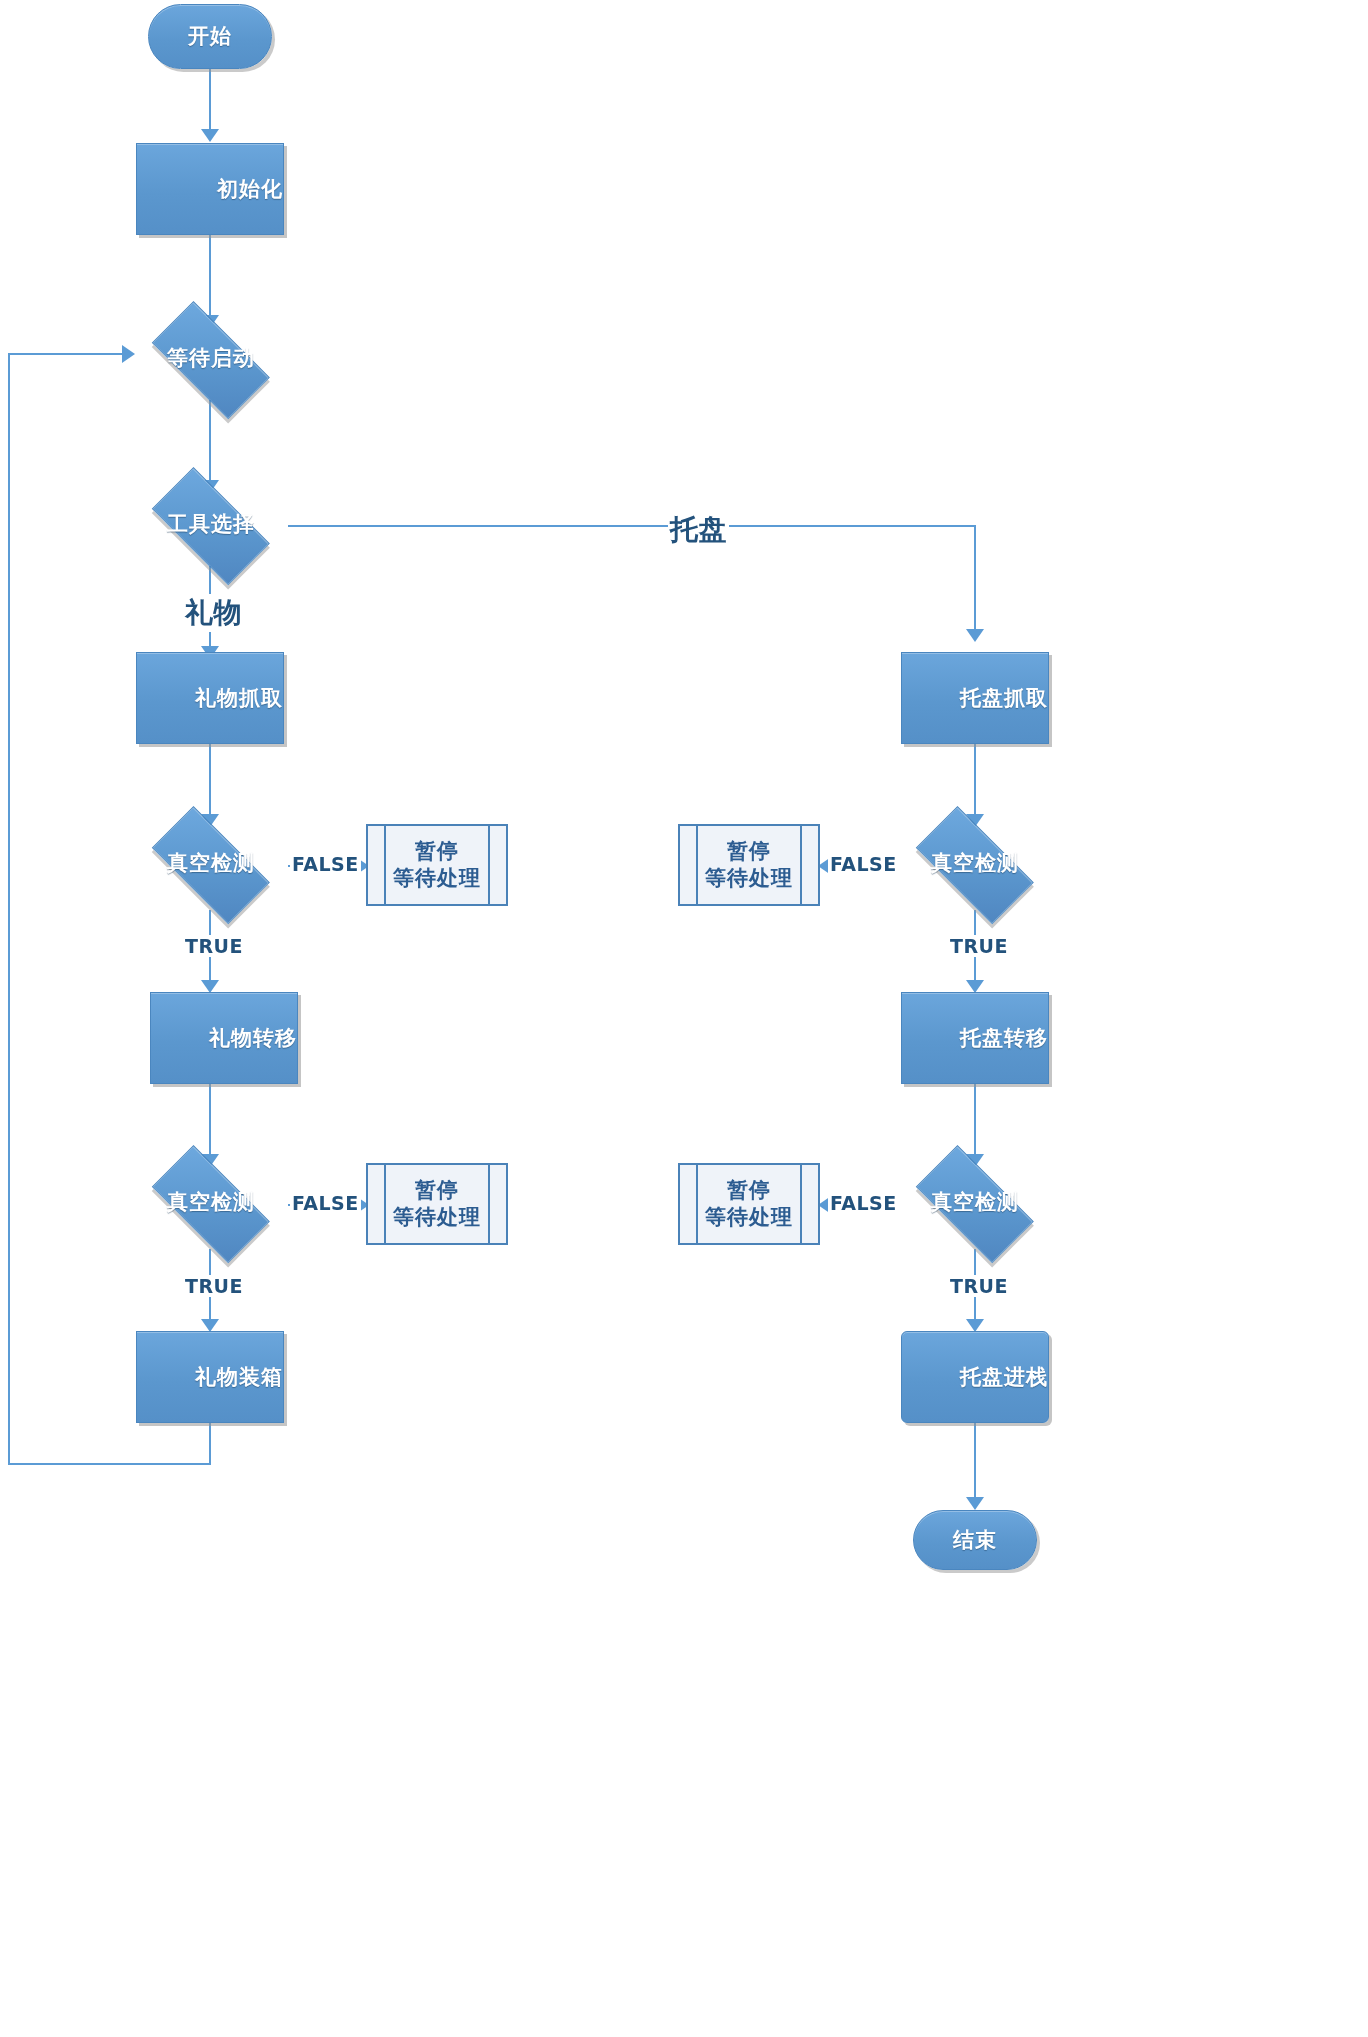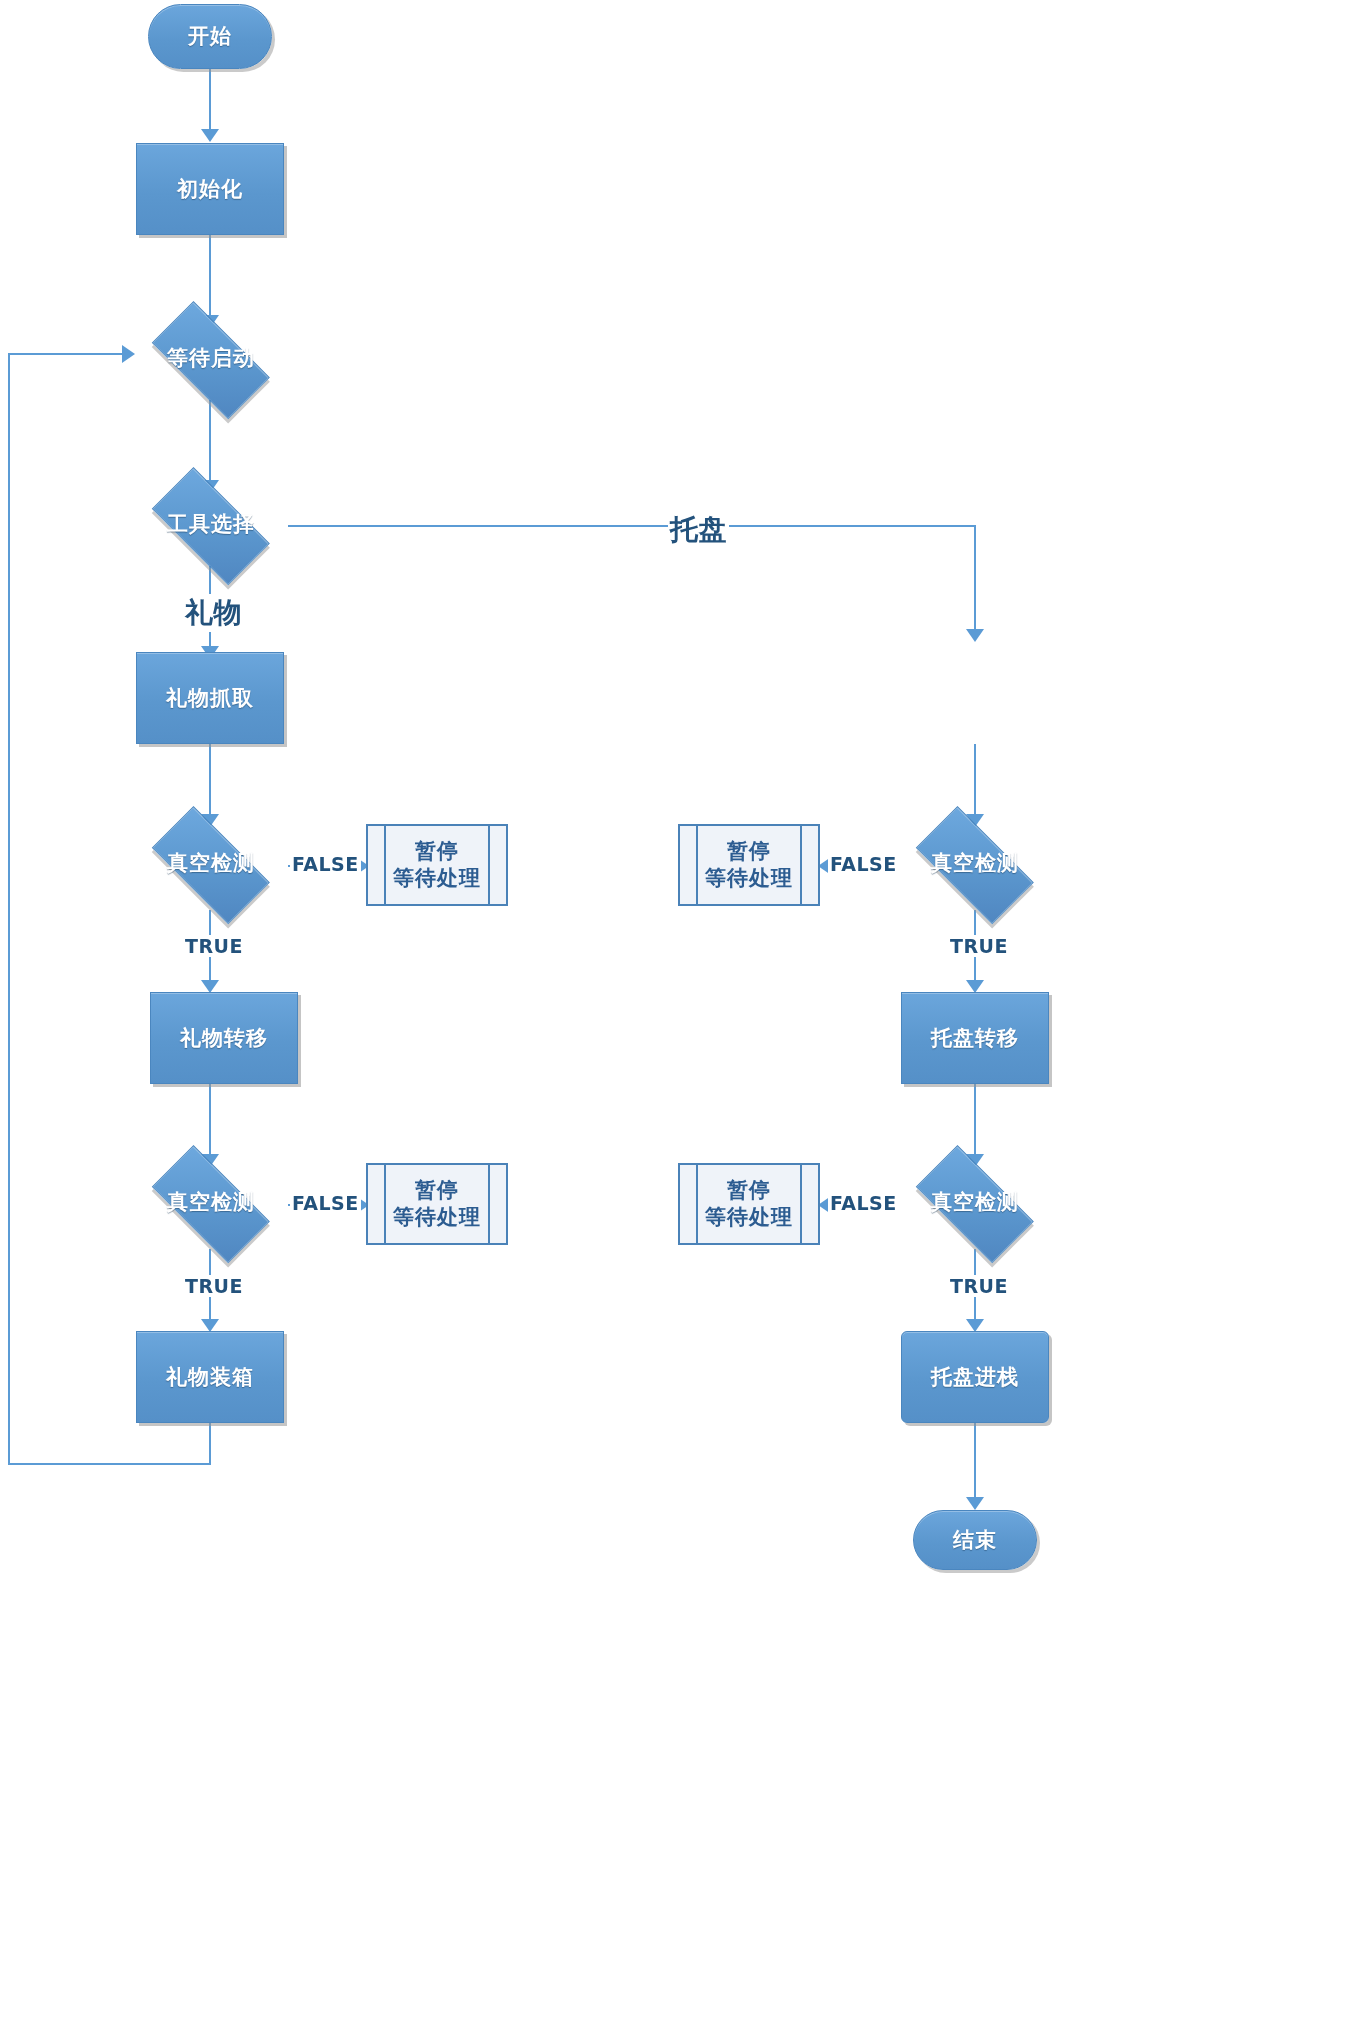--- a/index.html
+++ b/index.html
@@ -8,21 +8,21 @@
   #canvas{position:absolute;left:0;top:0;width:1368px;height:1516px;}
 
   
   .node{position:absolute;box-sizing:border-box;display:flex;align-items:center;
         justify-content:center;text-align:center;color:#ffffff;font-weight:700;
         font-size:21px;line-height:1.25;letter-spacing:1px;z-index:5;
         text-shadow:0 1px 1px rgba(20,50,80,.45);}
 
   .proc{background:linear-gradient(180deg,#6BA6DC 0%,#5B97CE 55%,#5590C8 100%);
         border:1px solid #4a86bf;
-        box-shadow:3px 3px 0 rgba(150,150,150,.55), inset 0 1px 0 rgba(255,255,255,.28);}
+        box-shadow:3px 3px 0 rgba(150,150,150,.55), inset 0 1px 0 rgba(255,255,255,.28);justify-content:flex-end;}
 
   .term{background:linear-gradient(180deg,#6BA6DC 0%,#5B97CE 55%,#5590C8 100%);
         border:1px solid #4a86bf;border-radius:40px;
         box-shadow:3px 3px 0 rgba(150,150,150,.5), inset 0 1px 0 rgba(255,255,255,.28);}
 
   
   .dec{background:transparent;border:0;box-shadow:none;}
   .dec .dia{position:absolute;left:50%;top:50%;width:70.7%;height:70.7%;
             transform:translate(-50%,-50%) rotate(45deg);
             background:linear-gradient(135deg,#6DA8DE 0%,#5B97CE 55%,#5087C1 100%);
@@ -172,20 +172,23 @@
     <div class="ptxt">
       <div>暂停</div>
       <div>等待处理</div>
     </div>
   </div>
 
   <div class="node proc" style="left:136px;top:1331px;width:148px;height:92px;">
     <span>礼物装箱</span>
   </div>
 
+  <div class="node proc" style="left:901px;top:652px;width:148px;height:92px;">
+    <span>托盘抓取</span>
+  </div>
 
   <div class="node dec" style="left:900px;top:825px;width:150px;height:80px;">
     <div class="dia"></div>
     <span class="dlabel">真空检测</span>
   </div>
 
   <div class="pre" style="left:678px;top:824px;width:142px;height:82px;">
     <div class="bar l"></div>
     <div class="bar r"></div>
     <div class="ptxt">

